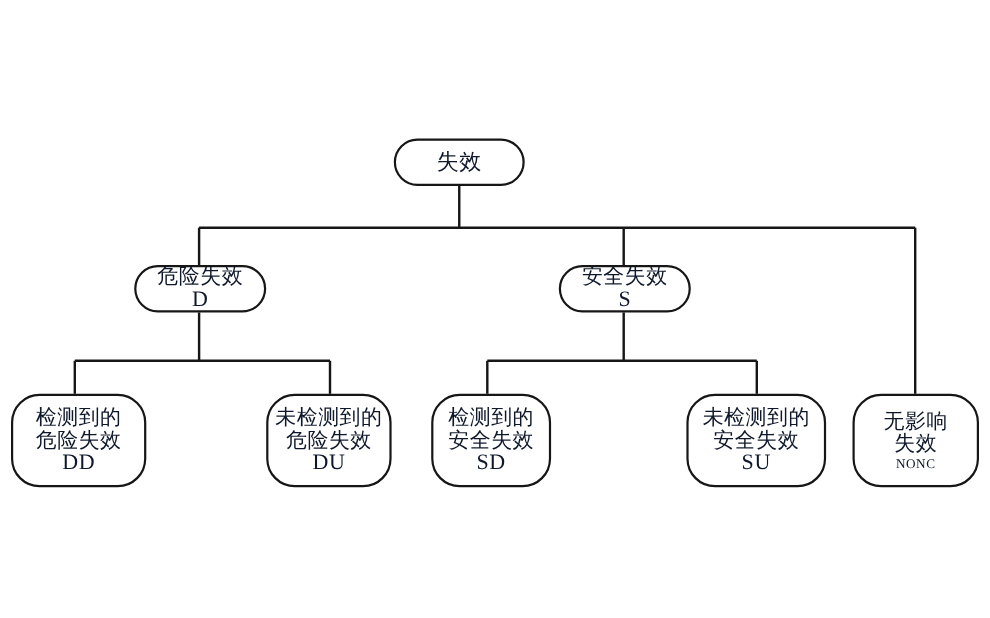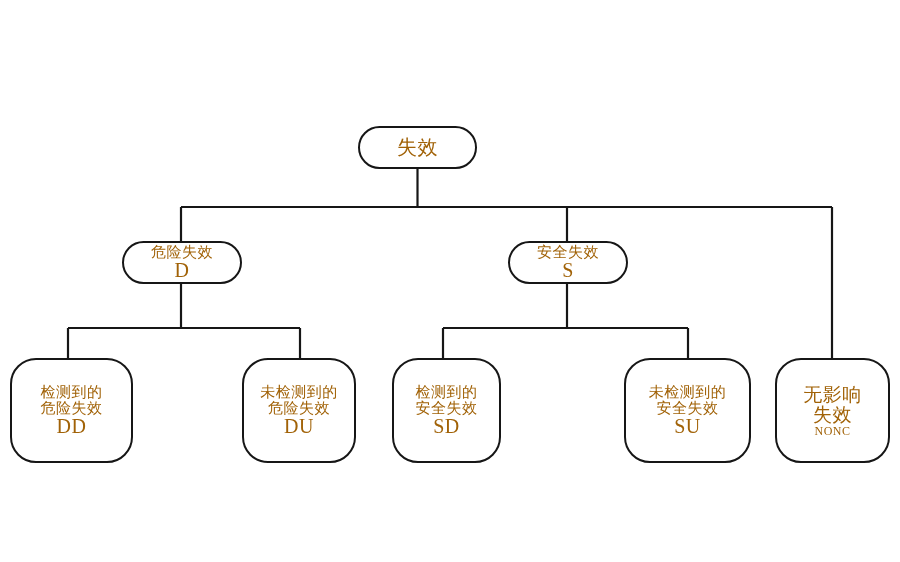--- a/index.html
+++ b/index.html
@@ -22,31 +22,31 @@
   .node{
     position:absolute;
     box-sizing:border-box;
     background:#ffffff;
     border:2px solid #161616;
     display:flex;
     flex-direction:column;
     align-items:center;
     justify-content:center;
     text-align:center;
-    color:#a16207;
+    color:#0f172a;
     line-height:1.08;
     z-index:2;
   }
   .node .line{
     display:block;
     white-space:nowrap;
   }
   .node .cn{
     font-family:"DejaVu Sans","Liberation Sans",sans-serif;
-    font-size:15px;
+    font-size:19px;
     letter-spacing:0.5px;
   }
   .node .code{
     font-family:"Liberation Serif","DejaVu Serif",serif;
     font-size:20px;
     letter-spacing:0.5px;
   }
   
   #node-root{
     left:358px;top:126px;width:119px;height:43px;
@@ -56,29 +56,29 @@
   #node-d{
     left:122px;top:241px;width:120px;height:43px;
     border-radius:22px;
   }
   #node-s{
     left:508px;top:241px;width:120px;height:43px;
     border-radius:22px;
   }
   
   .leaf{
-    top:358px;height:105px;
+    top:358px;height:85px;
     border-radius:26px;
   }
   #node-dd{left:10px;width:123px;}
   #node-du{left:242px;width:114px;}
   #node-sd{left:392px;width:109px;}
   #node-su{left:624px;width:127px;}
   #node-nonc{left:775px;width:115px;}
-  #node-nonc .cn{font-size:19px;}
+  #node-nonc .cn{font-size:19px;font-family:Liberation Mono, monospace;}
   #node-nonc .code{font-size:12px;}
 </style>
 </head>
 <body>
 
 <div id="diagram-root">
 
   <svg id="edge-layer" viewBox="0 0 900 562" width="900" height="562" xmlns="http://www.w3.org/2000/svg">
     <g stroke="#161616" stroke-width="2.2" fill="none" stroke-linecap="butt">
 

